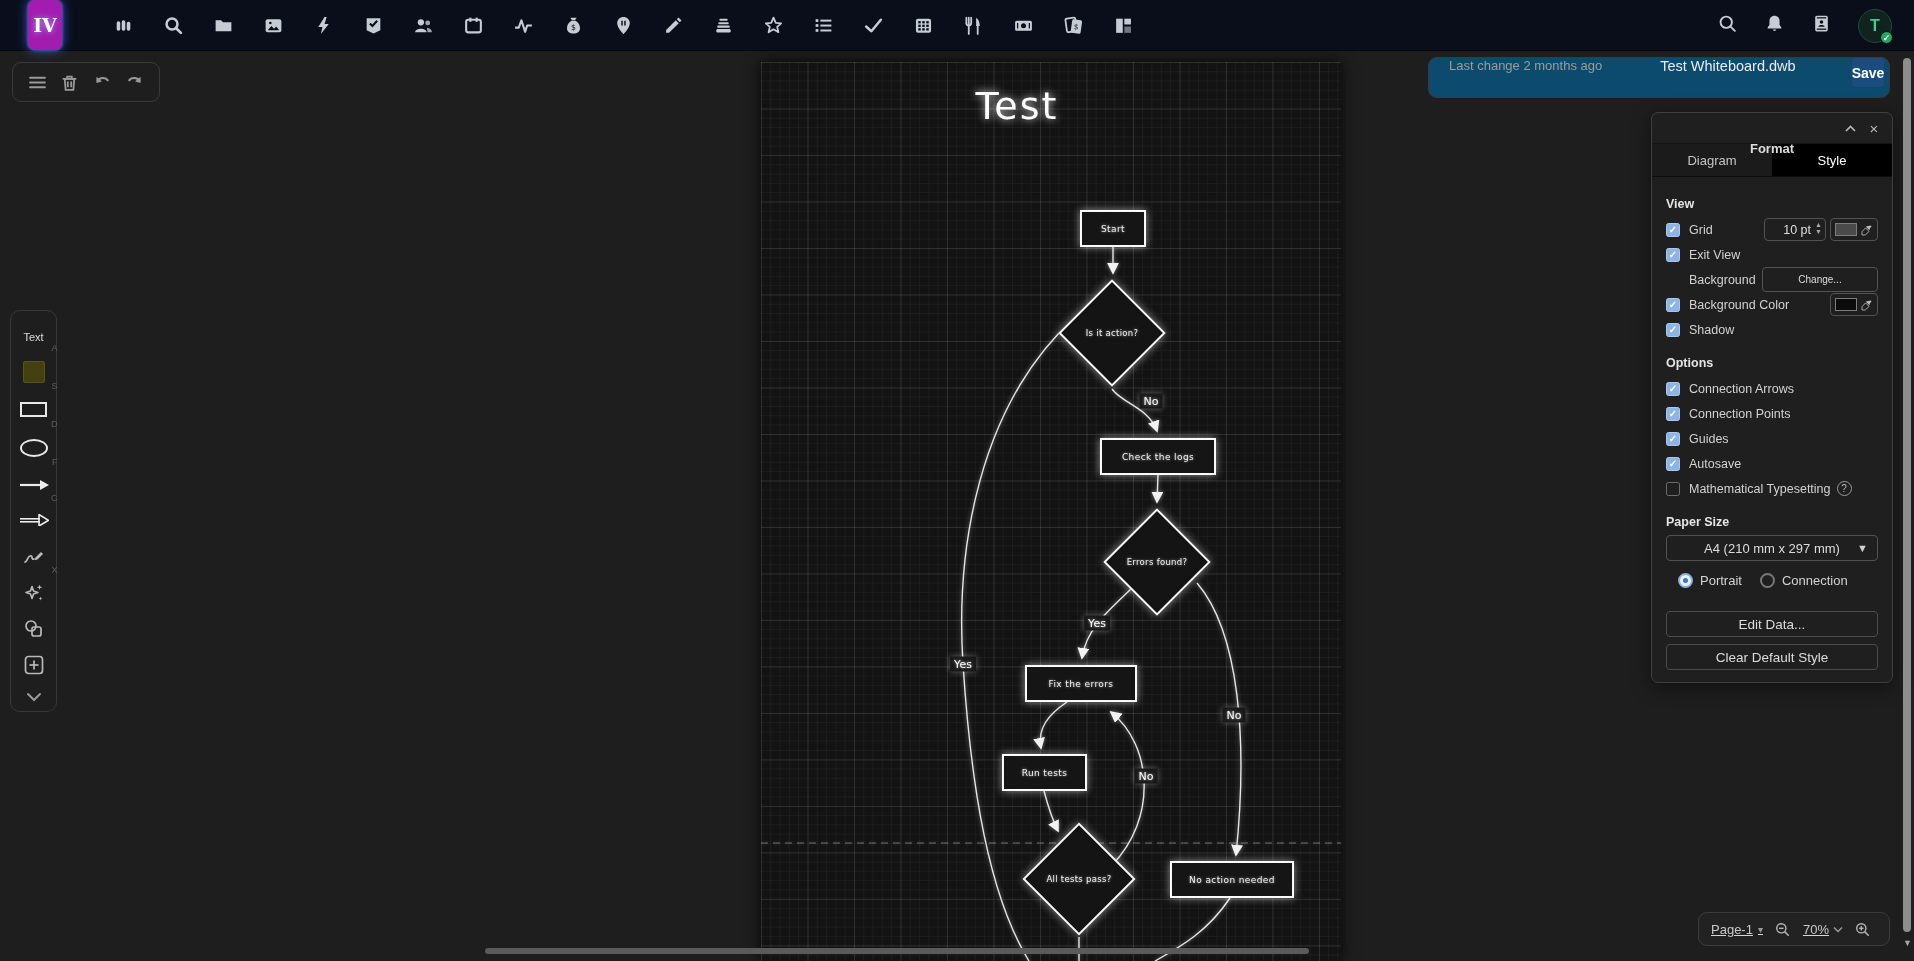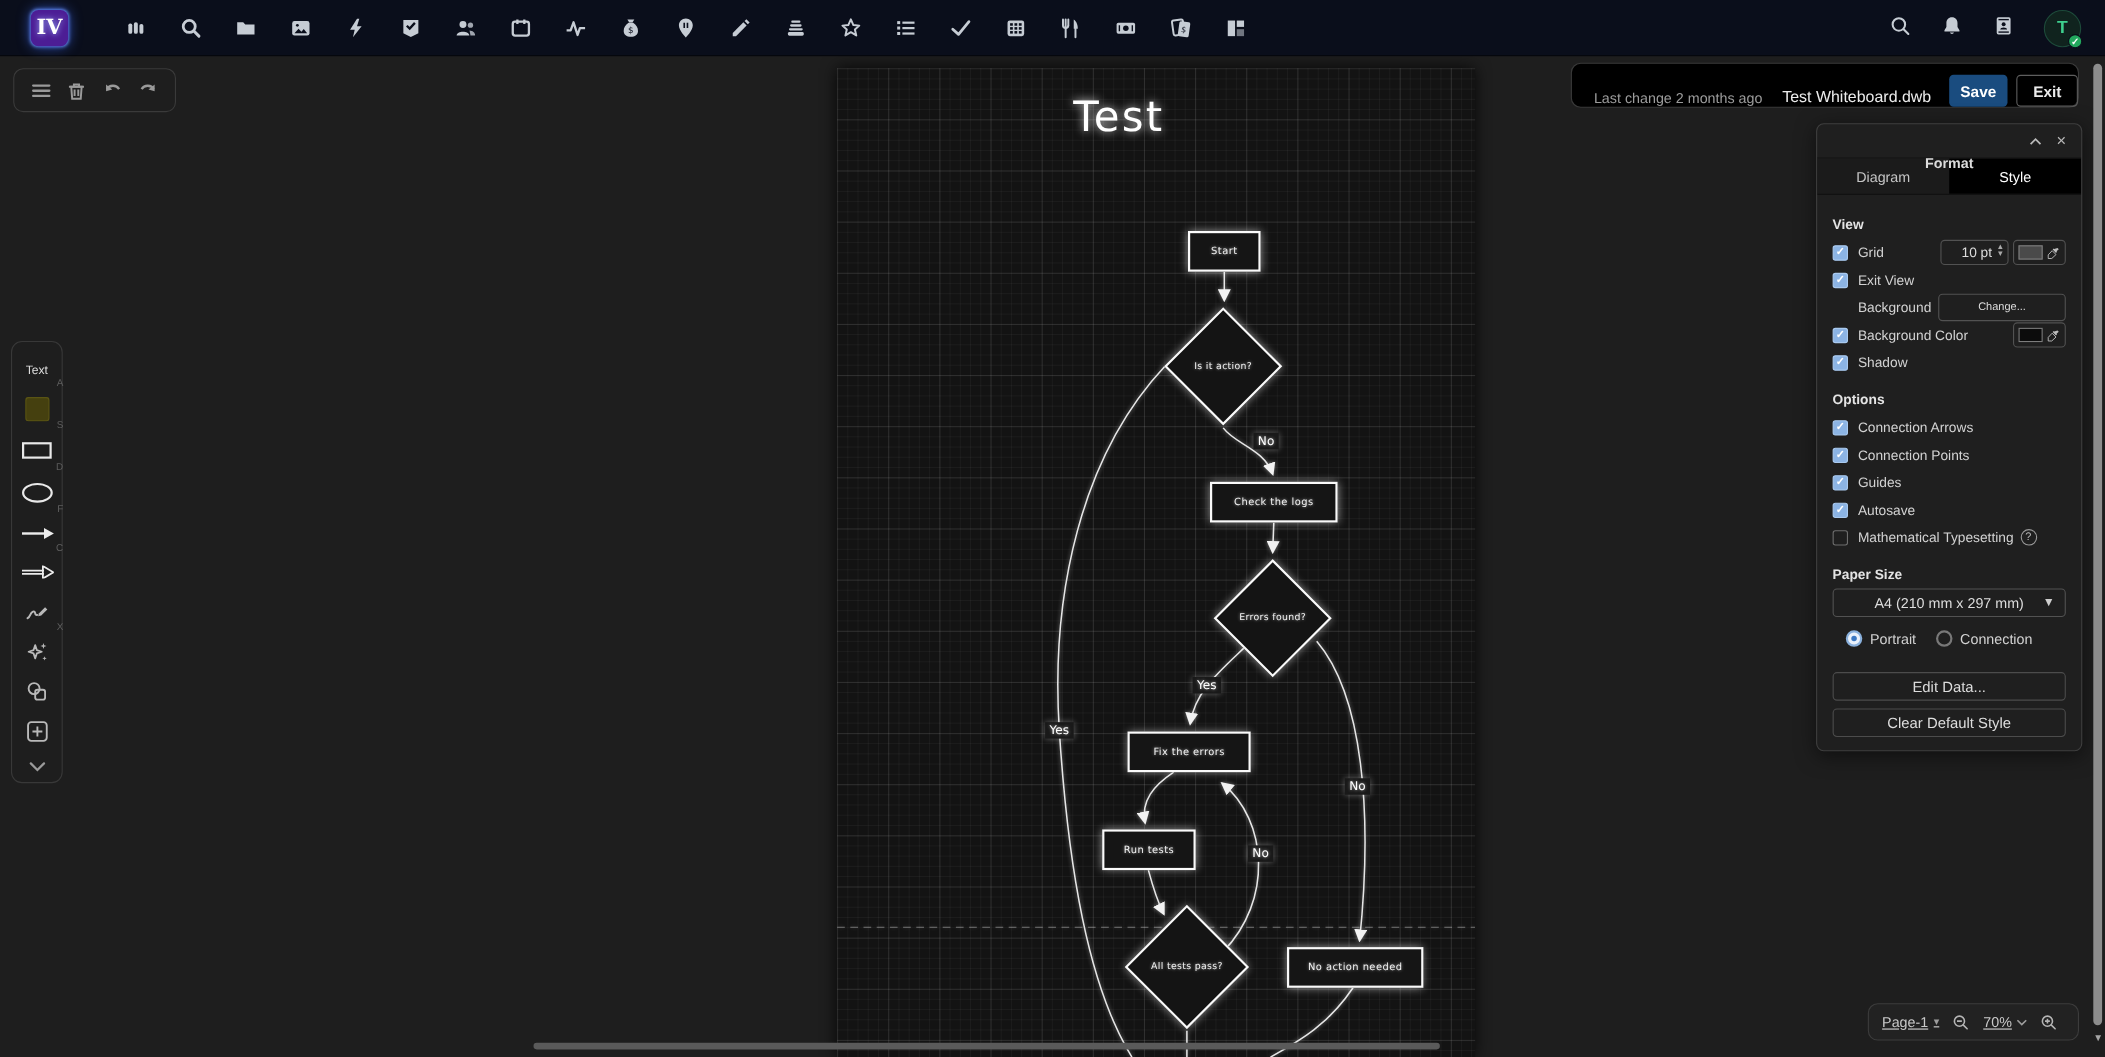--- a/index.html
+++ b/index.html
@@ -9,22 +9,22 @@
     background:#1e1e1e; font-family:"Liberation Sans", sans-serif;
     color:#d6d6d6; -webkit-font-smoothing:antialiased;
   }
   
   .topbar {
     position:absolute; left:0; top:0; width:1914px; height:51px;
     background:#0a0e1b; display:flex; align-items:center; z-index:50;
     border-bottom:1px solid #05070d;
   }
   .logo {
-    width:34px; height:33px; margin-left:28px; border-radius:7px;
-    background:#4c1d95; color:#fff; font-family:"DejaVu Serif", serif;
+    width:34px; height:50px; margin-left:28px; border-radius:7px;
+    background:#a21caf; color:#fff; font-family:"DejaVu Serif", serif;
     font-weight:bold; font-size:19px; display:flex; align-items:center; justify-content:center;
     box-shadow:0 0 12px rgba(64,110,255,.75), 0 0 3px rgba(120,160,255,.9);
     text-shadow:0 0 6px #9db7ff;
   }
   .nav-icons { display:flex; align-items:center; gap:27px; margin-left:50px; }
   .nav-icons .ibtn { width:23px; height:23px; display:flex; align-items:center; justify-content:center; cursor:pointer; }
   .ibtn svg { width:21px; height:21px; }
   .icn { fill:#c6ccd4; stroke:none; }
   .icns { fill:none; stroke:#c6ccd4; }
   .topbar-right { position:absolute; right:22px; top:0; height:51px; display:flex; align-items:center; gap:26px; }
@@ -98,22 +98,22 @@
   }
   .edge-chip {
     position:absolute; transform:translate(-50%,-50%); background:#191919;
     padding:1px 4px; font-family:"DejaVu Sans", sans-serif; font-size:11px;
     color:#ffffff; text-shadow:0 0 3px rgba(255,255,255,.7);
     box-shadow:0 0 6px rgba(255,255,255,.35); cursor:pointer;
   }
   
   .header-card {
     position:absolute; left:1428px; top:57px; width:462px; height:41px;
-    background:#000000; border:1px solid #3a3a3a; border-radius:9px;
-    display:flex; align-items:flex-end; z-index:30;
+    background:#0c4a6e; border:1px solid #3a3a3a; border-radius:9px;
+    display:flex; align-items:flex-start; z-index:30;gap:40px;
   }
   .last-change { margin-left:20px; font-size:13px; color:#9c9c9c; white-space:nowrap; }
   .filename { margin-left:18px; font-size:14.5px; color:#ececec; white-space:nowrap; }
   .btn-save {
     margin-left:16px; width:70px; height:29px; background:#1a4c7f; color:#fff;
     border:none; border-radius:4px; font-size:14px; font-weight:bold; cursor:pointer;
     font-family:"Liberation Sans", sans-serif;
   }
   .btn-exit {
     margin-left:8px; width:72px; height:29px; background:transparent; color:#ebebeb;

